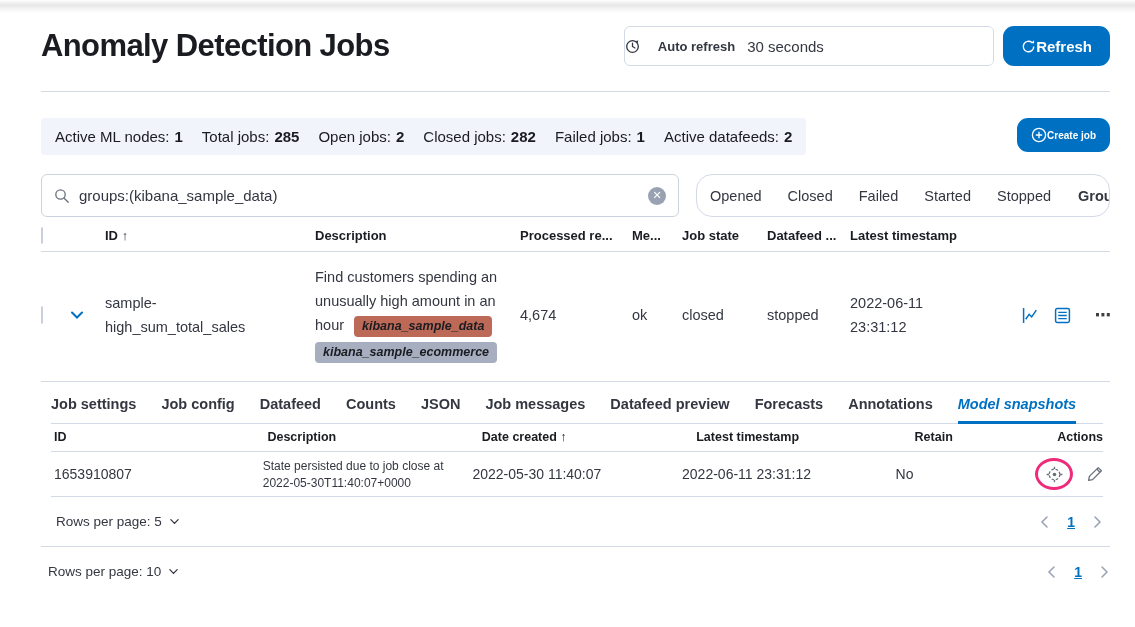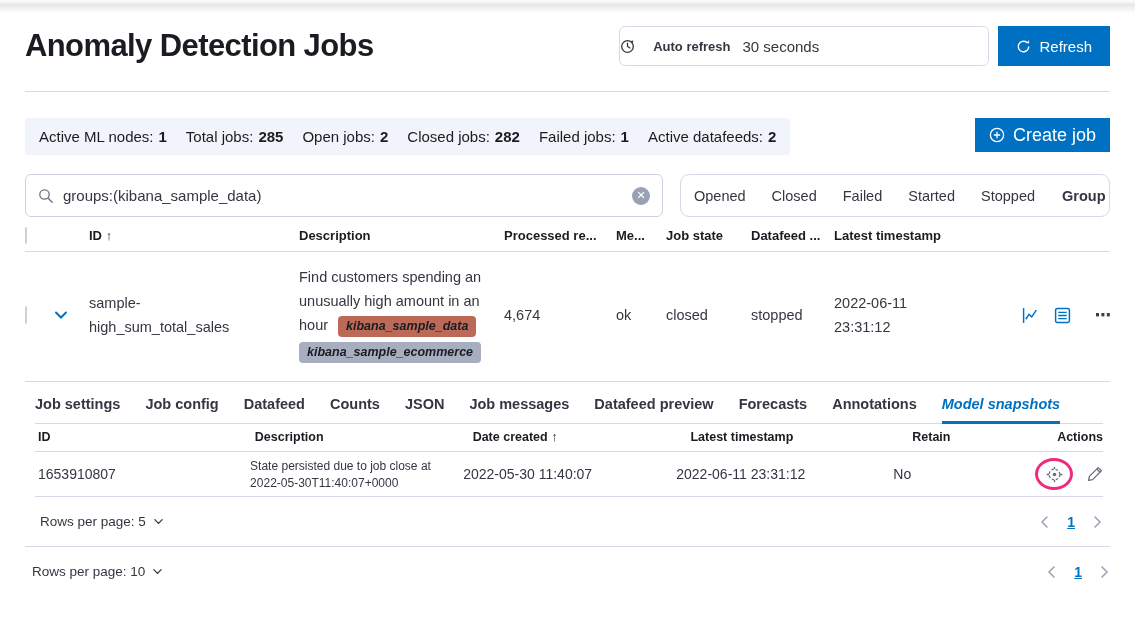--- a/index.html
+++ b/index.html
@@ -1,50 +1,50 @@
 <!DOCTYPE html>
 <html><head>
 <meta charset="utf-8">
 <style>
   * { box-sizing: border-box; margin: 0; padding: 0; }
   html,body { width:1135px; height:627px; background:#fff; overflow:hidden;
     font-family:"Liberation Sans","DejaVu Sans",sans-serif; color:#343741; }
   .top-shadow { height:13px; background:linear-gradient(180deg,#fefefe 0%,#e7e7e7 38%,#ffffff 100%); }
-  .content { padding:0 25px; }
+  .content { padding:0 25px;margin-left:16px; }
 
   
   .page-header { display:flex; justify-content:space-between; align-items:center;
     padding:13px 0 25px; border-bottom:1px solid #d3dae6; }
   .page-title { font-size:31px; font-weight:700; color:#1a1c21; letter-spacing:-0.6px; }
   .refresh-controls { display:flex; gap:9px; align-items:center; }
   .auto-refresh-group { display:flex; height:40px; border:1px solid #d3dae6; border-radius:6px; overflow:hidden; }
   .ar-prepend { display:flex; align-items:center; gap:18px; padding:0 12px; background:#e9edf3;
     font-size:13px; font-weight:700; color:#343741; }
   .ar-input { width:258px; border:none; outline:none; padding:0 12px; font-size:15px; color:#343741;
     font-family:inherit; background:#fff; }
-  .btn-primary { display:inline-flex; align-items:center; gap:8px; background:#0071c2; color:#fff;
-    border:none; border-radius:0; font-weight:400; font-family:inherit; cursor:pointer; }
+  .btn-primary { display:inline-flex; align-items:center; gap:0; background:#0071c2; color:#fff;
+    border:none; border-radius:11px; font-weight:700; font-family:inherit; cursor:pointer; }
   .btn-refresh { height:40px; padding:0 18px; font-size:15px; }
-  .btn-create { height:34px; padding:0 14px; font-size:18px; }
+  .btn-create { height:34px; padding:0 14px; font-size:10px; }
 
   
   .stats-row { display:flex; justify-content:space-between; align-items:flex-start; margin-top:26px; }
   .stats-bar { display:flex; gap:19px; background:#f1f4fa; border-radius:4px; padding:10px 14px;
     font-size:15px; color:#1a1c21; }
   .stat-item { display:flex; gap:5px; white-space:nowrap; }
   .stat-item b { font-weight:700; }
 
   
   .search-row { display:flex; gap:17px; margin-top:19px; }
   .search-box { flex:0 0 638px; height:43px; background:#fff; border:1px solid #ccd3df; border-radius:6px;
     display:flex; align-items:center; gap:9px; padding:0 12px; }
   .search-input { flex:1; border:none; outline:none; font-size:15px; color:#343741; font-family:inherit; }
   .clear-btn { width:18px; height:18px; border-radius:50%; background:#98a2b3; color:#fff; border:none;
     font-size:11px; line-height:1; display:flex; align-items:center; justify-content:center; cursor:pointer; }
-  .filter-group { flex:1; height:43px; border:1px solid #d3dae6; border-radius:9px;
+  .filter-group { flex:1; height:43px; border:1px solid #d3dae6; border-radius:16px;
     display:flex; align-items:center; overflow:hidden; }
   .filter-btn { padding:0 13px; font-size:14.5px; color:#343741; background:none; border:none;
     font-family:inherit; height:100%; cursor:pointer; }
   .filter-sep { width:1px; align-self:stretch; background:#d3dae6; }
   .group-btn { display:flex; align-items:center; gap:8px; padding:0 14px; font-weight:700; font-size:14.5px;
     background:none; border:none; font-family:inherit; height:100%; cursor:pointer; color:#343741; }
 
   
   .jt-header { display:flex; align-items:center; margin-top:11px; padding-bottom:8px;
     border-bottom:1px solid #d3dae6; font-size:13px; font-weight:700; color:#1a1c21; }

